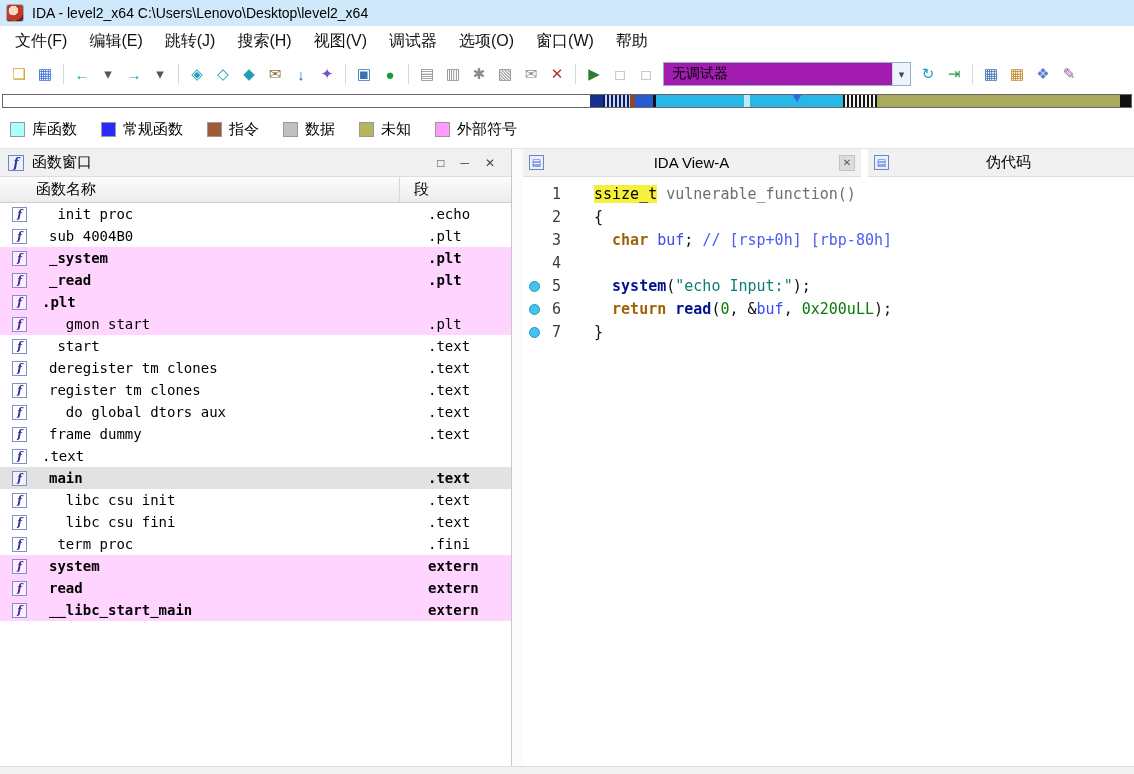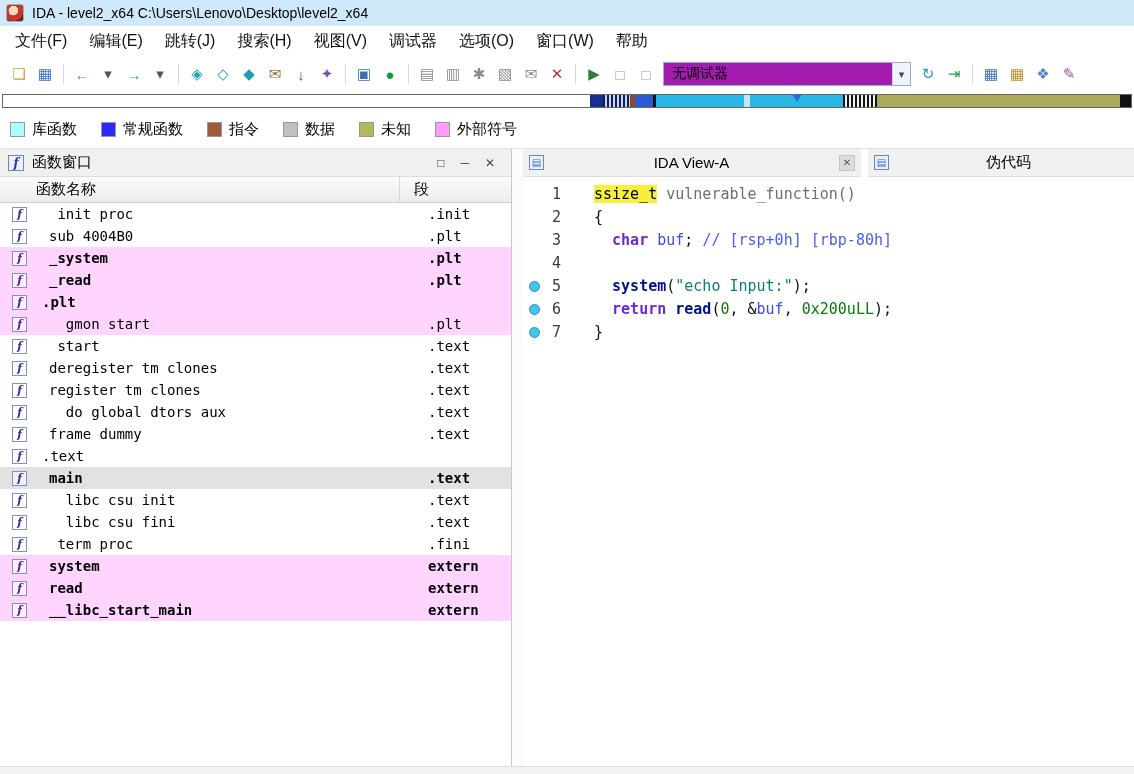--- a/index.html
+++ b/index.html
@@ -87,21 +87,21 @@
   
   .code-area { flex: 1; padding-top: 6px; font-family: "DejaVu Sans Mono", "Liberation Mono", monospace;
     font-size: 15px; line-height: 23px; overflow: hidden; }
   .code-line { display: flex; align-items: center; height: 23px; white-space: pre; }
   .code-dot { width: 11px; height: 11px; border-radius: 50%; margin-left: 6px; visibility: hidden; flex: 0 0 auto; }
   .code-dot.on { visibility: visible; background: #43c3ef; border: 1px solid #2795ba; }
   .code-num { width: 18px; text-align: right; color: #3c3c3c; margin-right: 5px; margin-left: 3px; flex: 0 0 auto; }
   .code-text { white-space: pre; padding-left: 28px; }
   .t-hl    { background: #f6ef3c; color: #000; }
   .t-gray  { color: #6e6e6e; }
-  .t-kw    { color: #6d28d9; font-weight: bold; }
+  .t-kw    { color: #a16207; font-weight: bold; }
   .t-var   { color: #3b4cf0; }
   .t-cmt   { color: #4a5cf2; }
   .t-func  { color: #00128c; font-weight: bold; }
   .t-str   { color: #0a7d72; }
   .t-num   { color: #0a7a0a; }
   .t-plain { color: #101010; }
 
   .statusbar { height: 8px; background: #f2f2f2; border-top: 1px solid #ddd; }
 </style>
 </head>
@@ -226,21 +226,21 @@
         </span>
       </div>
       <div class="col-header">
         <span class="col-name">函数名称</span>
         <span class="col-seg">段</span>
       </div>
       <div class="func-list" id="funcList">
           <div class="frow">
             <span class="f-icon">f</span>
             <span class="f-name">_init_proc</span>
-            <span class="f-seg">.init</span>
+            <span class="f-seg">.echo</span>
           </div>
           <div class="frow">
             <span class="f-icon">f</span>
             <span class="f-name">sub_4004B0</span>
             <span class="f-seg">.plt</span>
           </div>
           <div class="frow frow-pink frow-bold">
             <span class="f-icon">f</span>
             <span class="f-name">_system</span>
             <span class="f-seg">.plt</span>

